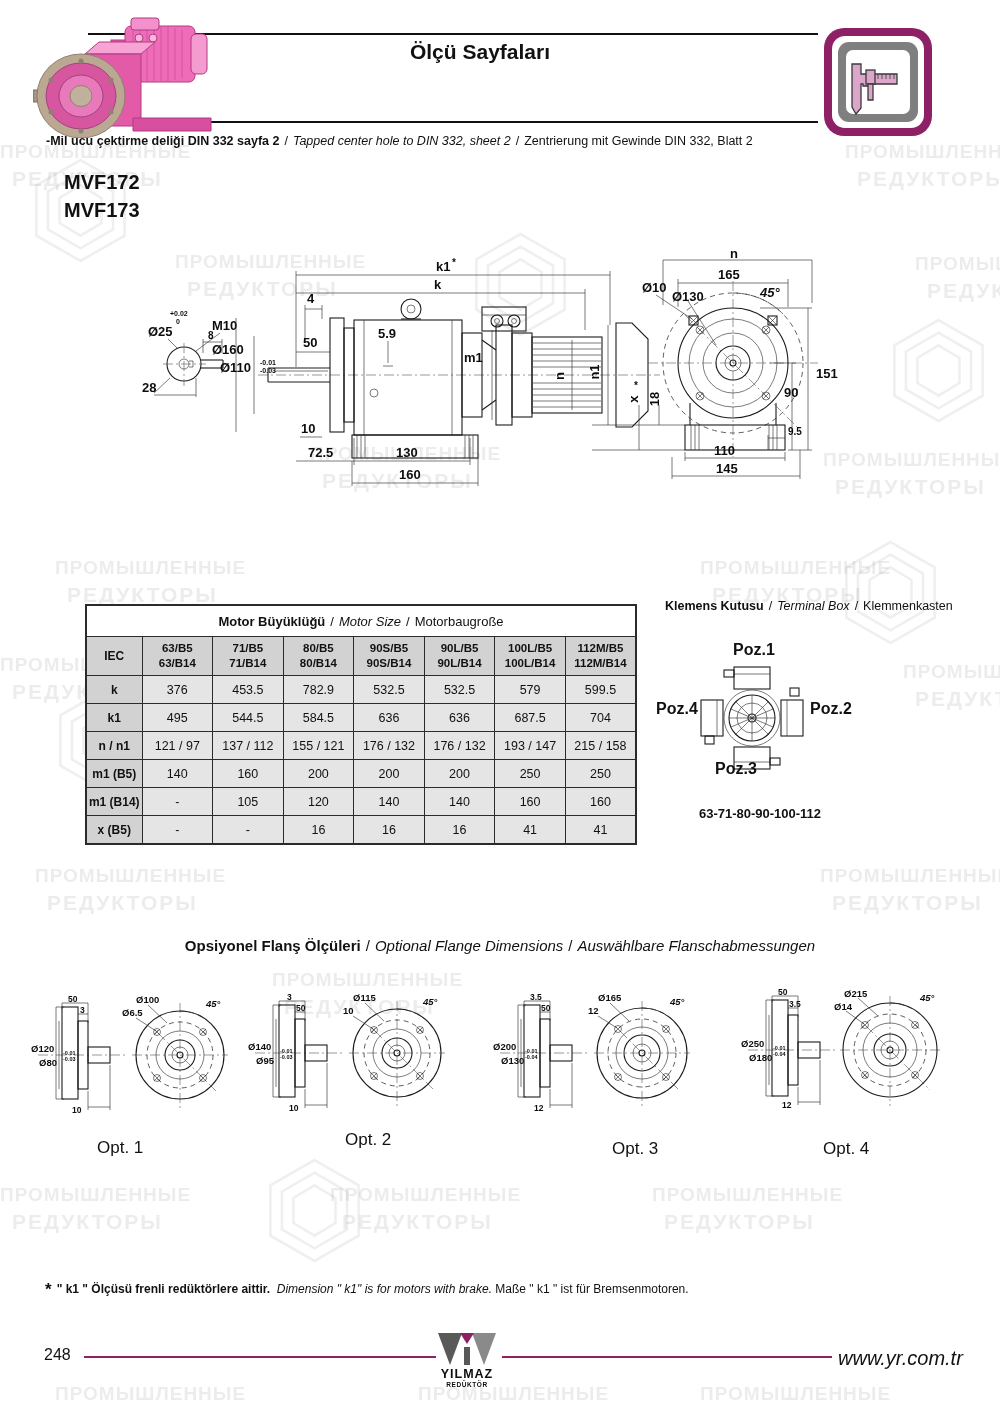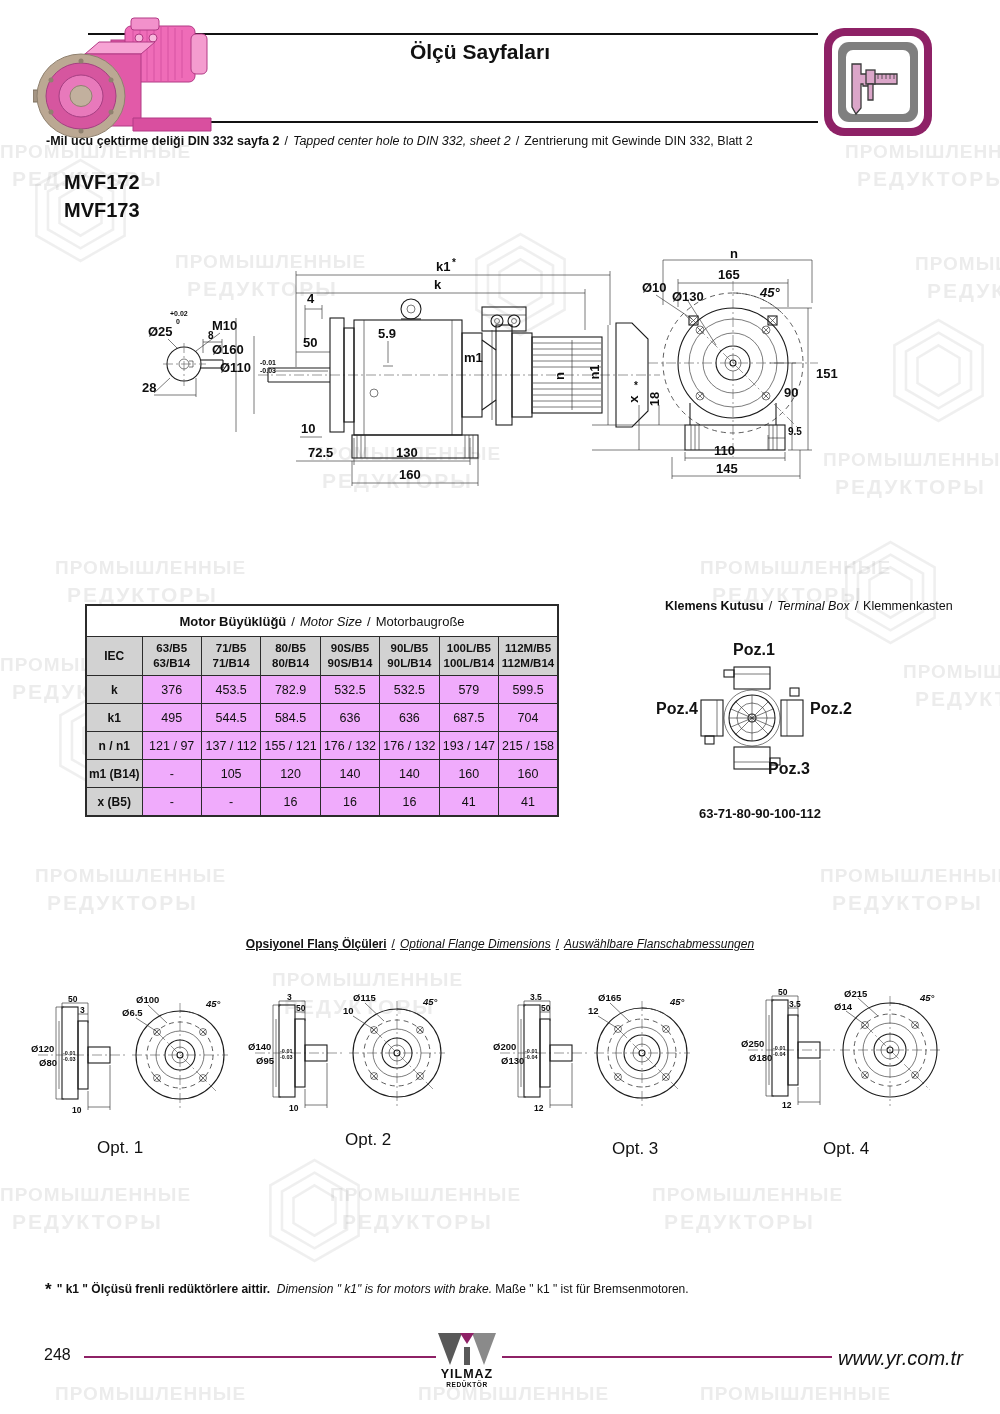--- a/index.html
+++ b/index.html
@@ -28,33 +28,33 @@
   .dsh{stroke:#333;stroke-width:0.8;fill:none;stroke-dasharray:5 4;}
   .dim{font-size:13px;font-weight:bold;}
   .dim10{font-size:10px;font-weight:bold;}
   .tol{font-size:7px;font-weight:bold;}
   .it{font-style:italic;}
   .mid{text-anchor:middle;}
   .f8{font-size:8.5px;font-weight:bold;}
   .f9{font-size:9.5px;font-weight:bold;}
   .f55{font-size:5.5px;font-weight:bold;}
   
-  .mtab{position:absolute;left:85px;top:604px;width:474px;border-collapse:collapse;table-layout:fixed;z-index:2;background:#f0abfc;}
+  .mtab{position:absolute;left:85px;top:604px;width:552px;border-collapse:collapse;table-layout:fixed;z-index:2;background:#e5e5e5;}
   .mtab td{border:1px solid #2b2b2b;text-align:center;font-size:12.5px;padding:2px 1px;}
   .mtab{border:2px solid #2b2b2b;}
   .mtab .ttl td{height:26px;font-size:13px;background:#fff;}
   .mtab .hdr td{background:#d2d2d2;font-weight:bold;font-size:11.5px;height:34px;line-height:15px;}
   .mtab td.lab{background:#d2d2d2;font-weight:bold;font-size:12px;}
   .mtab tr.dr td{height:23px;}
   
   .tb-title{position:absolute;left:628px;top:599px;font-size:12.5px;white-space:nowrap;z-index:2;margin-left:37px;}
   .poz{position:absolute;font-size:16px;font-weight:bold;z-index:2;}
   .tb-sizes{position:absolute;left:655px;top:806px;width:210px;text-align:center;font-size:13px;font-weight:bold;z-index:2;}
   
-  .fl-title{position:absolute;left:0;top:937px;width:1000px;text-align:center;font-size:12px;z-index:2;text-decoration:underline;}
+  .fl-title{position:absolute;left:0;top:937px;width:1000px;text-align:center;font-size:15px;z-index:2;}
   .optlab{position:absolute;font-size:17px;font-weight:normal;z-index:2;}
   
   .fn{position:absolute;left:45px;font-size:12px;white-space:nowrap;z-index:2;}
   .fn-star{font-size:17px;font-weight:bold;vertical-align:-2px;margin-right:5px;}
   .pageno{position:absolute;left:44px;top:1346px;font-size:16px;z-index:2;}
   .frule{position:absolute;top:1356px;height:2px;background:#8e2166;z-index:2;}
   .url{position:absolute;left:838px;top:1347px;font-size:20px;font-style:italic;z-index:2;}
   .z2{z-index:2;}
 </style>
 </head>
@@ -446,20 +446,30 @@
       <td class="lab">n / n1</td>
       <td>121 / 97</td>
       <td>137 / 112</td>
       <td>155 / 121</td>
       <td>176 / 132</td>
       <td>176 / 132</td>
       <td>193 / 147</td>
       <td>215 / 158</td>
     </tr>
     <tr class="dr">
+      <td class="lab">m1 (B5)</td>
+      <td>140</td>
+      <td>160</td>
+      <td>200</td>
+      <td>200</td>
+      <td>200</td>
+      <td>250</td>
+      <td>250</td>
+    </tr>
+    <tr class="dr">
       <td class="lab">m1 (B14)</td>
       <td>-</td>
       <td>105</td>
       <td>120</td>
       <td>140</td>
       <td>140</td>
       <td>160</td>
       <td>160</td>
     </tr>
     <tr class="dr">
@@ -499,21 +509,21 @@
       <rect x="44" y="89" width="36" height="22" class="s1"></rect>
         <line x1="44" y1="104" x2="80" y2="104" class="s0"></line>
       <rect x="80" y="100" width="10" height="7" class="s1"></rect>
       <rect x="11" y="42" width="22" height="36" class="s1"></rect>
         <line x1="27" y1="42" x2="27" y2="78" class="s0"></line>
       <rect x="15" y="78" width="9" height="8" class="s1"></rect>
     </g>
   </svg>
   <div class="poz" style="left:733px;top:641px">Poz.1</div>
   <div class="poz" style="left:810px;top:700px">Poz.2</div>
-  <div class="poz" style="left:768px;top:760px">Poz.3</div>
+  <div class="poz" style="left:715px;top:760px">Poz.3</div>
   <div class="poz" style="left:656px;top:700px">Poz.4</div>
   <div class="tb-sizes">63-71-80-90-100-112</div>
 
   <div class="fl-title">
     <span class="b">Opsiyonel Flanş Ölçüleri</span><span class="sep">/</span><span class="i">Optional Flange Dimensions</span><span class="sep">/</span><span class="i">Auswählbare Flanschabmessungen</span>
   </div>
 
   <svg class="abs z2" style="left:30px;top:993px" width="210" height="125" viewBox="0 0 210 125">
     <g>
       <line x1="8" y1="62" x2="96" y2="62" class="cl"></line>

